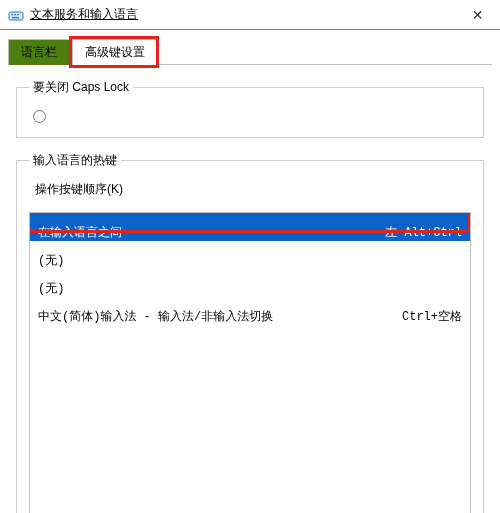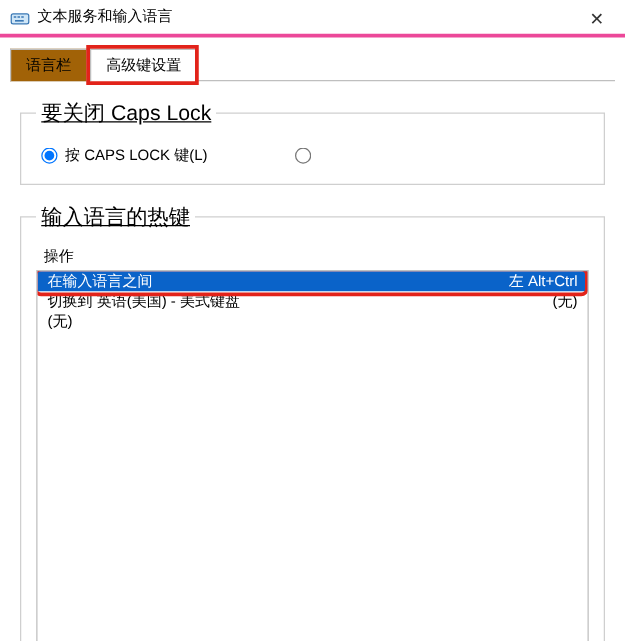--- a/index.html
+++ b/index.html
@@ -11,22 +11,23 @@
     color: #000;
     width: 500px;
     height: 513px;
     overflow: hidden;
   }
   .titlebar {
     height: 30px;
     display: flex;
     align-items: center;
     padding: 0 8px;
-    border-bottom: 3px solid #ec4899;
-    position: relative;
+    border-bottom: 1px solid #ec4899;
+    position: relative;
+    text-decoration: underline;
   }
   .titlebar .icon {
     width: 16px; height: 16px;
     margin-right: 6px;
     display: flex; align-items: center; justify-content: center;
   }
   .titlebar .title { font-size: 12px; }
   .titlebar .close {
     position: absolute;
     right: 0; top: 0;
@@ -49,21 +50,21 @@
     position: absolute;
     left: 8px; right: 8px;
     bottom: 0;
     height: 1px;
     background: #bfbfbf;
   }
   .tab {
     padding: 4px 12px 4px 12px;
     border: 1px solid #bfbfbf;
     border-bottom: none;
-    background: #a16207;
+    background: #4d7c0f;
     margin-right: 2px;
     position: relative;
     z-index: 2;
     font-size: 12px;
   }
   .tab.active {
     background: #fff;
     text-align: right;
   }
   .tab.active::after {
@@ -82,55 +83,55 @@
     padding: 14px 16px 0 16px;
   }
   fieldset {
     border: 1px solid #cfcfcf;
     margin: 0 0 14px 0;
     padding: 8px 12px 12px 12px;
     position: relative;
   }
   legend {
     padding: 0 4px;
-    font-size: 17px;
-    text-decoration: underline;
+    font-size: 12px;
   }
   .radio-row {
     display: flex;
     align-items: center;
     gap: 70px;
     padding: 6px 4px 2px 4px;
   }
   .radio-item {
     display: flex;
     align-items: center;
     gap: 6px;
   }
   .radio-item input { margin:0; }
   .headers {
     display: flex;
     justify-content: flex-start;
-    padding: 4px 6px 2px 6px;
+    padding: 4px 6px 14px 6px;
     font-size: 12px;
   }
   .listbox {
     border: 1px solid #bfbfbf;
     height: 318px;
     background: #fff;
     position: relative;
     overflow: hidden;
   }
   .row {
     display: flex;
     justify-content: space-between;
-    align-items: flex-start;
-    height: 16px;
+    align-items: flex-end;
+    height: 28px;
     padding: 0 8px;
     font-size: 12px;
+    font-family: Liberation Mono, monospace;
   }
   .row.selected {
     background: #0a63c9;
     color: #fff;
   }
   .highlight-row {
     position: absolute;
     border: 3px solid #e2231a;
     border-radius: 6px;
     pointer-events: none;
@@ -165,43 +166,43 @@
   </div>
   <div class="highlight-tab" id="hl-tab" style="left: 69px; top: 6px; width: 90px; height: 32px;"></div>
 </div>
 
 <div class="panel">
 
   <fieldset>
     <legend>要关闭 Caps Lock</legend>
     <div class="radio-row">
       <label class="radio-item">
-        <input type="radio" name="caps" checked="" style="">
-        <span>按 CAPS LOCK 键(L)</span>
-      </label>
-      <label class="radio-item">
         <input type="radio" name="caps" style="">
       </label>
     </div>
   </fieldset>
 
   <fieldset style="padding-bottom:8px;">
     <legend>输入语言的热键</legend>
     <div class="headers">
       <span>操作</span>
+      <span>按键顺序(K)</span>
     </div>
     <div class="listbox" id="listbox">
       <div class="row selected" id="row0">
         <span>在输入语言之间</span>
         <span>左 Alt+Ctrl</span>
       </div>
       <div class="row">
-        <span>切换到 英语(美国) - 美式键盘</span>
         <span>(无)</span>
       </div>
       <div class="row">
         <span>(无)</span>
+      </div>
+      <div class="row">
+        <span>中文(简体)输入法 - 输入法/非输入法切换</span>
+        <span>Ctrl+空格</span>
       </div>
       <div class="highlight-row" id="hl-row" style="left: -3px; top: -3px; width: 444px; height: 23px;"></div>
     </div>
   </fieldset>
 
 </div>
 
 </body></html>

